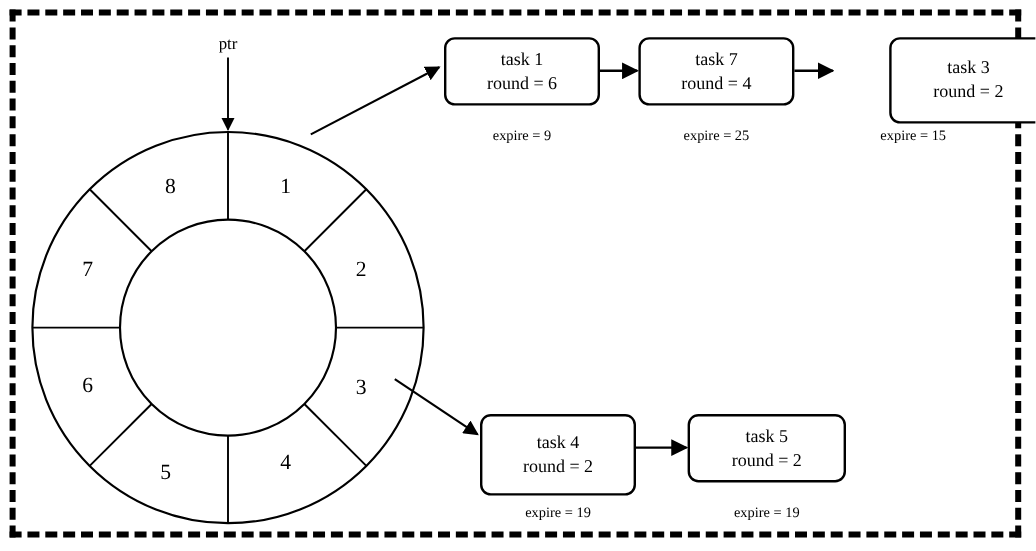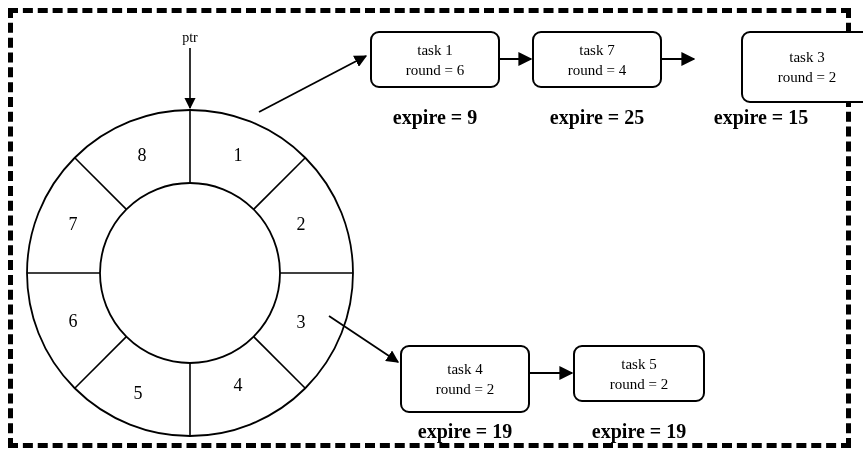--- a/index.html
+++ b/index.html
@@ -65,27 +65,26 @@
   }
   .task-box .task-title,
   .task-box .task-round {
     font-size: 15px;
     font-family: "Liberation Serif", "DejaVu Serif", serif;
     color: #000000;
     white-space: nowrap;
   }
   .expire-label {
     position: absolute;
-    font-size: 20px;
+    font-size: 12px;
     font-family: "Liberation Serif", "DejaVu Serif", serif;
     color: #000000;
     text-align: center;
     transform: translateX(-50%);
     white-space: nowrap;
-    font-weight: bold;
   }
 </style>
 </head>
 <body>
 
 <div id="root">
 
   <div id="dashed-frame"></div>
 
   <svg id="diagram-svg" viewBox="0 0 863 459" xmlns="http://www.w3.org/2000/svg">

